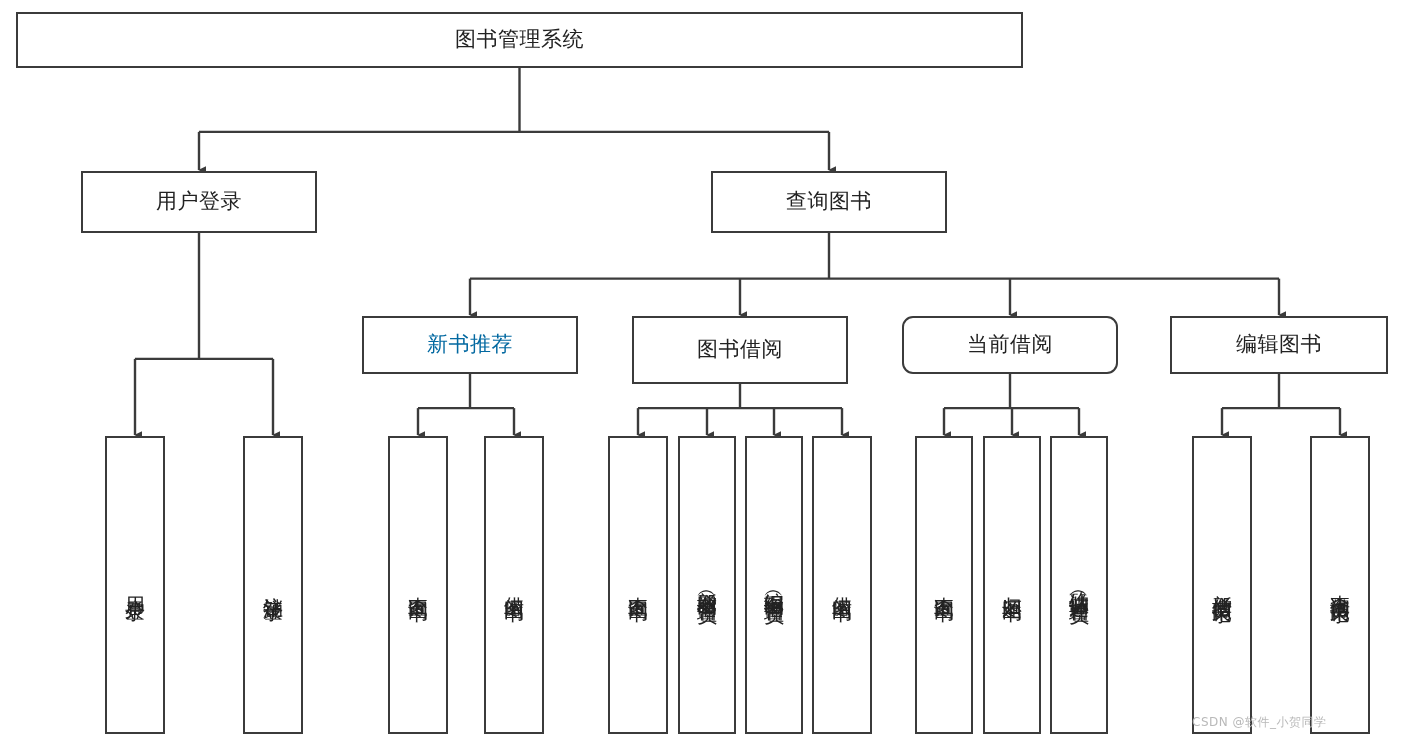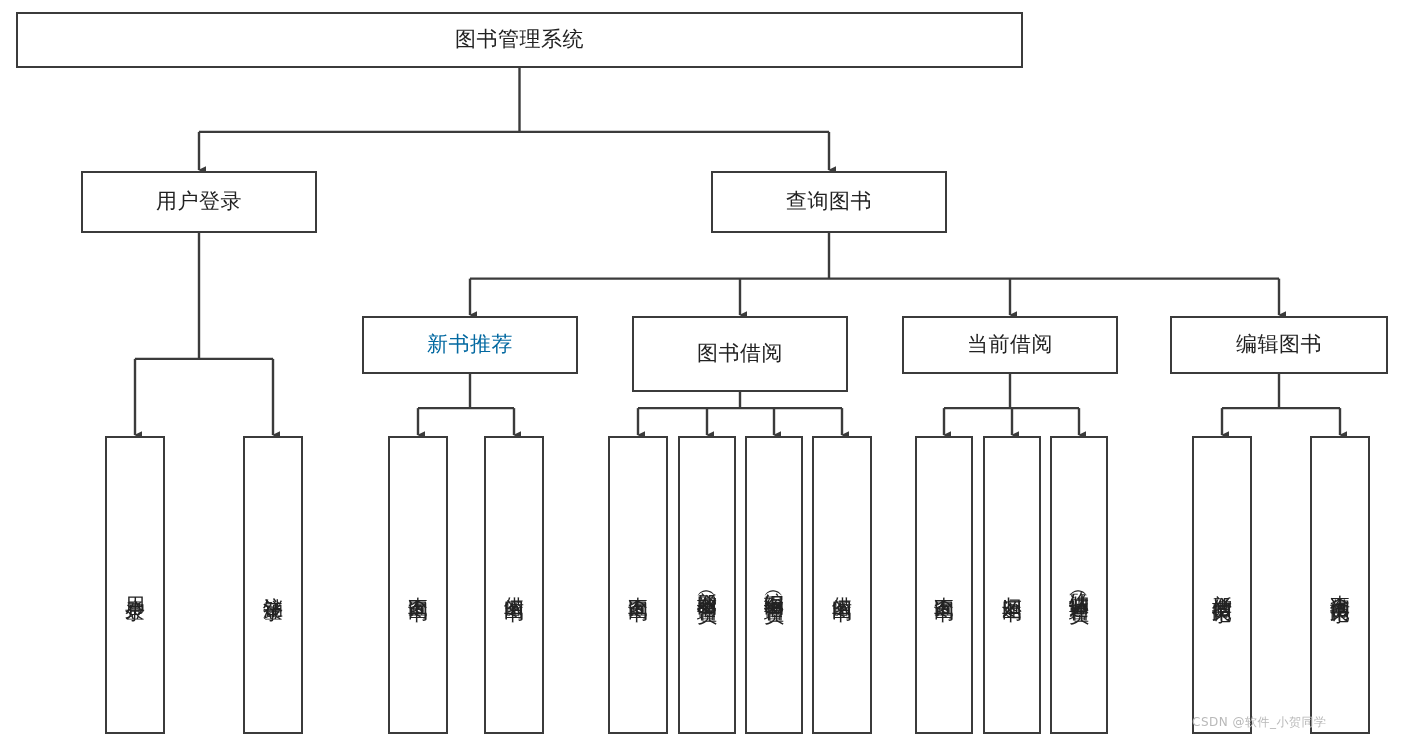--- a/index.html
+++ b/index.html
@@ -115,24 +115,24 @@
       </div>
       <div class="node h" style="left: 81px; top: 171px; width: 236px; height: 62px; border-color: rgb(59, 59, 59); color: rgb(34, 34, 34); background: rgb(255, 255, 255);">
         <span class="htext">用户登录</span>
       </div>
       <div class="node h" style="left: 711px; top: 171px; width: 236px; height: 62px; border-color: rgb(59, 59, 59); color: rgb(34, 34, 34); background: rgb(255, 255, 255);">
         <span class="htext">查询图书</span>
       </div>
       <div class="node h" style="left: 362px; top: 316px; width: 216px; height: 58px; border-color: rgb(59, 59, 59); color: #0369a1; background: rgb(255, 255, 255);">
         <span class="htext">新书推荐</span>
       </div>
-      <div class="node h" style="left: 632px; top: 316px; width: 216px; height: 76px; border-color: rgb(59, 59, 59); color: rgb(34, 34, 34); background: rgb(255, 255, 255);">
+      <div class="node h" style="left: 632px; top: 316px; width: 216px; height: 68px; border-color: rgb(59, 59, 59); color: rgb(34, 34, 34); background: rgb(255, 255, 255);">
         <span class="htext">图书借阅</span>
       </div>
-      <div class="node h" style="left: 902px; top: 316px; width: 216px; height: 58px; border-color: rgb(59, 59, 59); color: rgb(34, 34, 34); background: rgb(255, 255, 255);">
+      <div class="node h" style="left: 902px; top: 316px; width: 216px; height: 58px; border-color: rgb(59, 59, 59); color: rgb(34, 34, 34); background: rgb(255, 255, 255); border-radius: 11px;">
         <span class="htext">当前借阅</span>
       </div>
       <div class="node h" style="left: 1170px; top: 316px; width: 218px; height: 58px; border-color: rgb(59, 59, 59); color: rgb(34, 34, 34); background: rgb(255, 255, 255);">
         <span class="htext">编辑图书</span>
       </div>
       <div class="node v" style="left: 105px; top: 436px; width: 60px; height: 298px; border-color: rgb(59, 59, 59); color: rgb(34, 34, 34); background: rgb(255, 255, 255);">
         <span class="vtext">用户登录</span>
       </div>
       <div class="node v" style="left: 243px; top: 436px; width: 60px; height: 298px; border-color: rgb(59, 59, 59); color: rgb(34, 34, 34); background: rgb(255, 255, 255);">
         <span class="vtext">注销登录</span>

